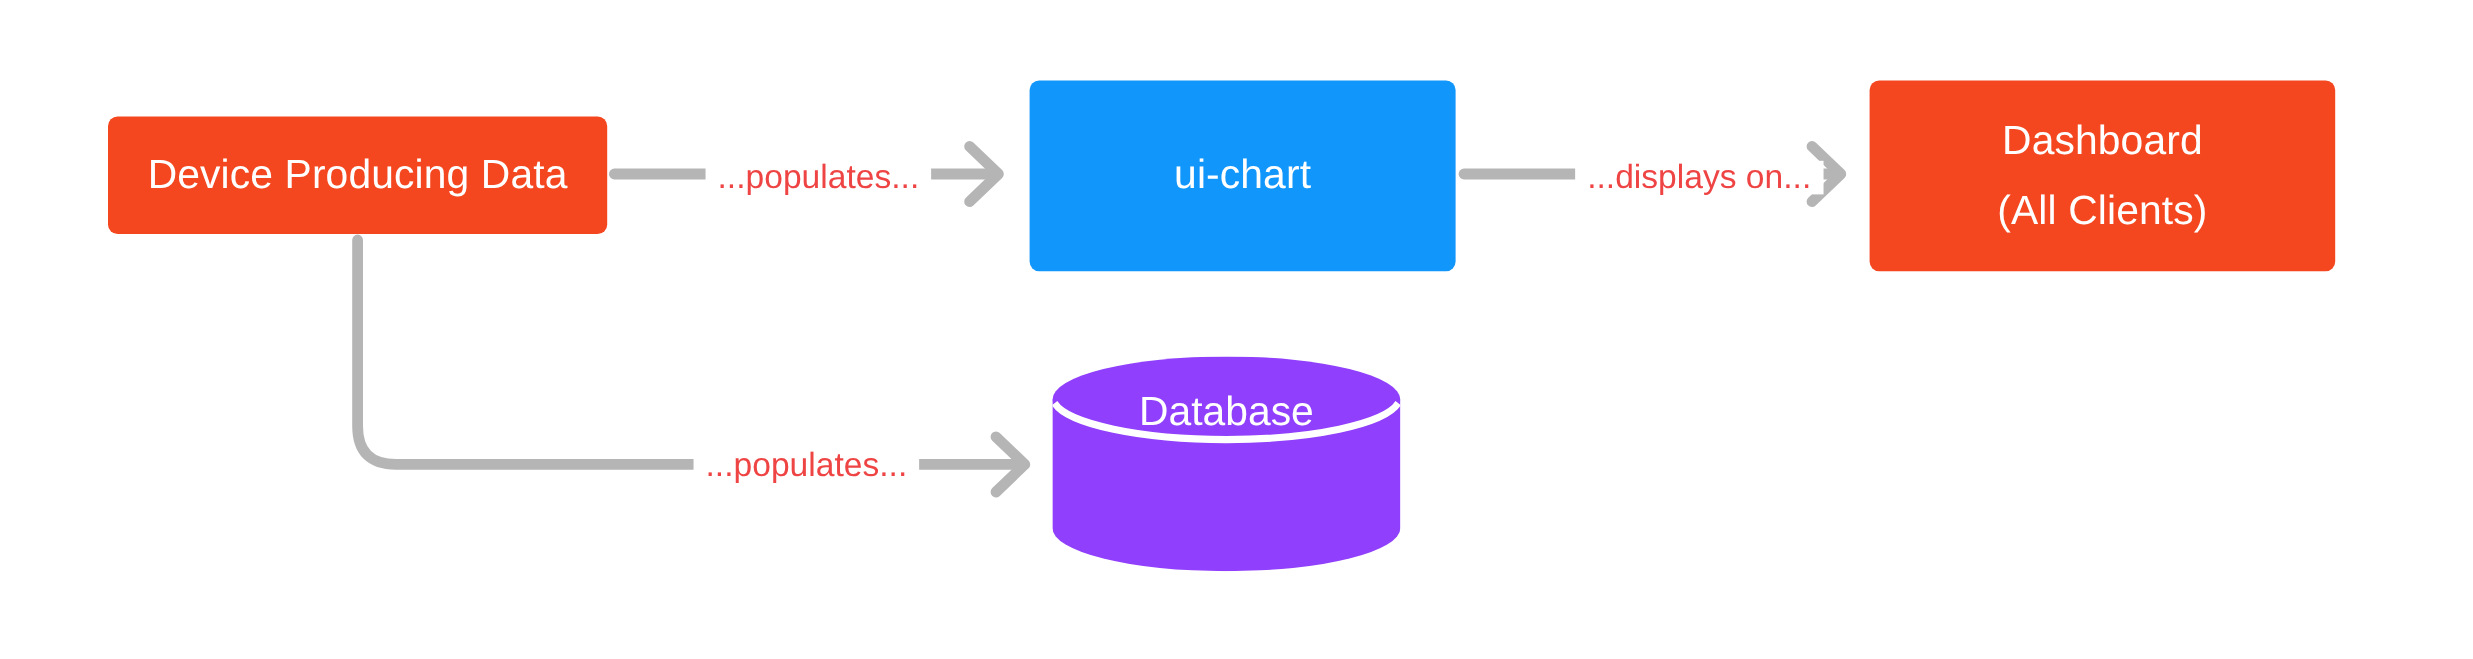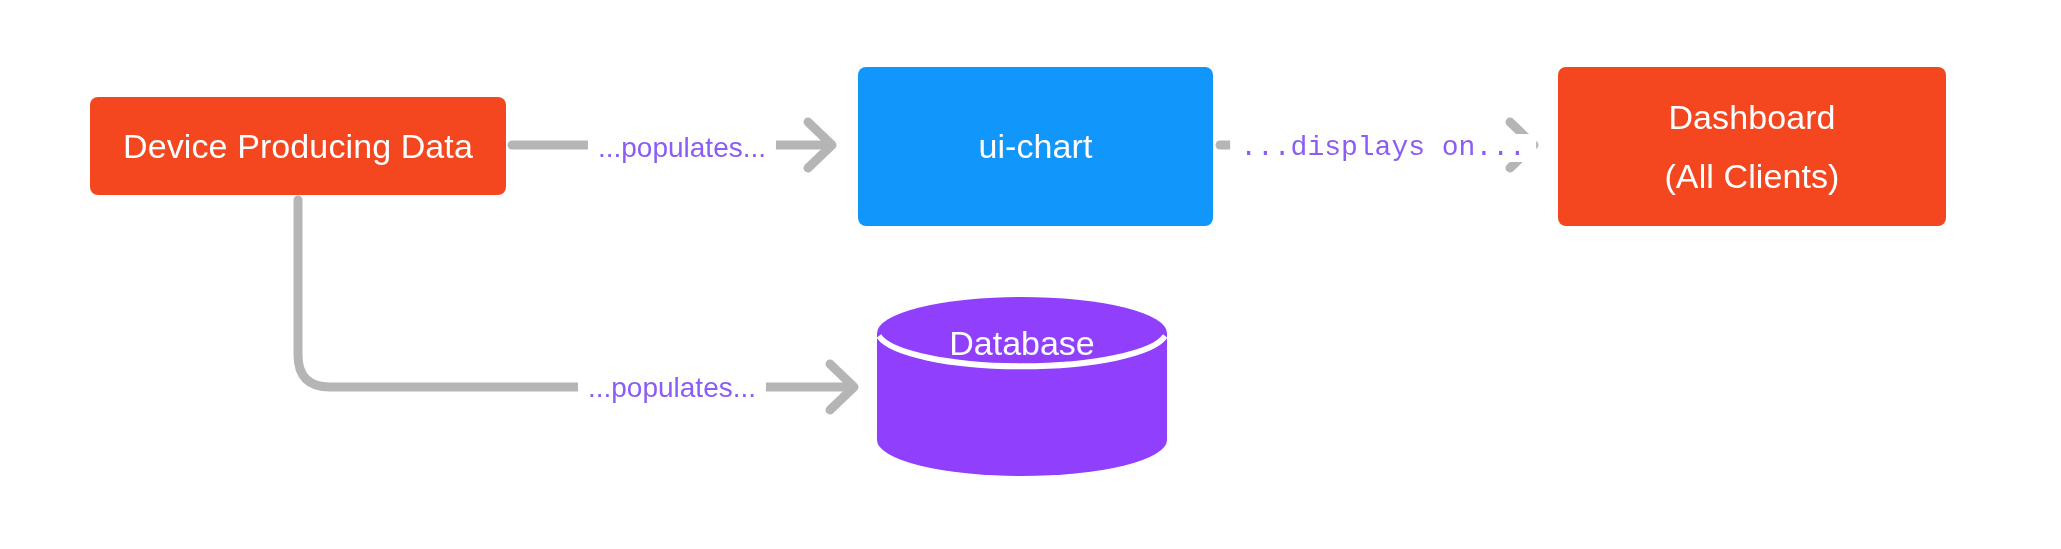--- a/index.html
+++ b/index.html
@@ -103,31 +103,31 @@
   #connector-layer .edge-line,
   #connector-layer .edge-head {
     fill: none;
     stroke-linecap: round;
     stroke-linejoin: round;
   }
 
   
   .edge-label {
     position: absolute;
-    color: #8b5cf6;
+    color: #ef4444;
     font-size: 28px;
     line-height: 1;
     white-space: nowrap;
     background: #ffffff;
     padding: 0 10px;
     user-select: none;
     transform: translate(-50%, -50%);
   }
   #edge-label-populates-chart { left: 682px;  top: 148px; }
-  #edge-label-displays-on     { left: 1383px; top: 148px; font-family: Liberation Mono, monospace; }
+  #edge-label-displays-on     { left: 1416px; top: 148px; }
   #edge-label-populates-db    { left: 672px;  top: 388px; }
 </style>
 </head>
 <body>
 
 <div id="diagram-canvas">
 
   <svg id="connector-layer" viewBox="0 0 2061 549">
 
     <g>

